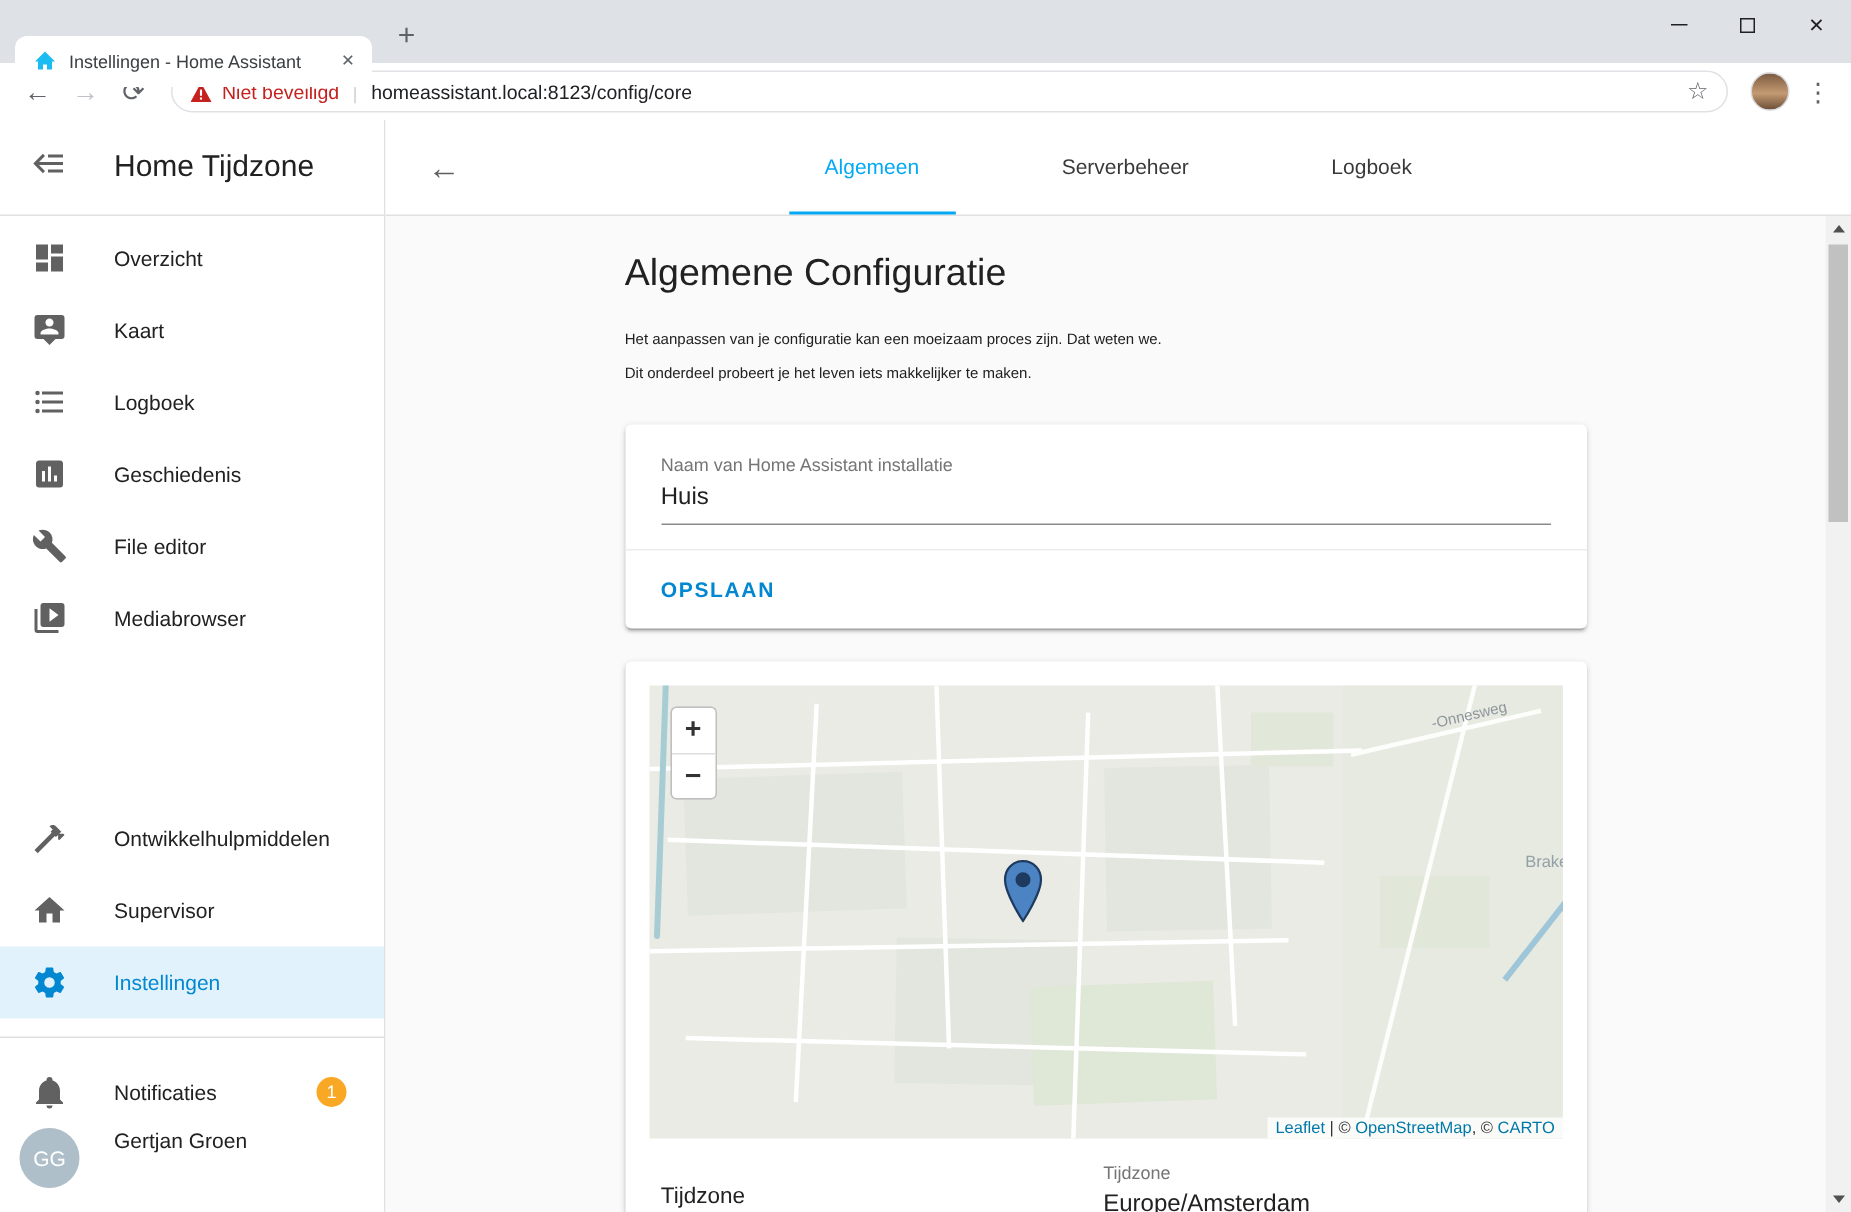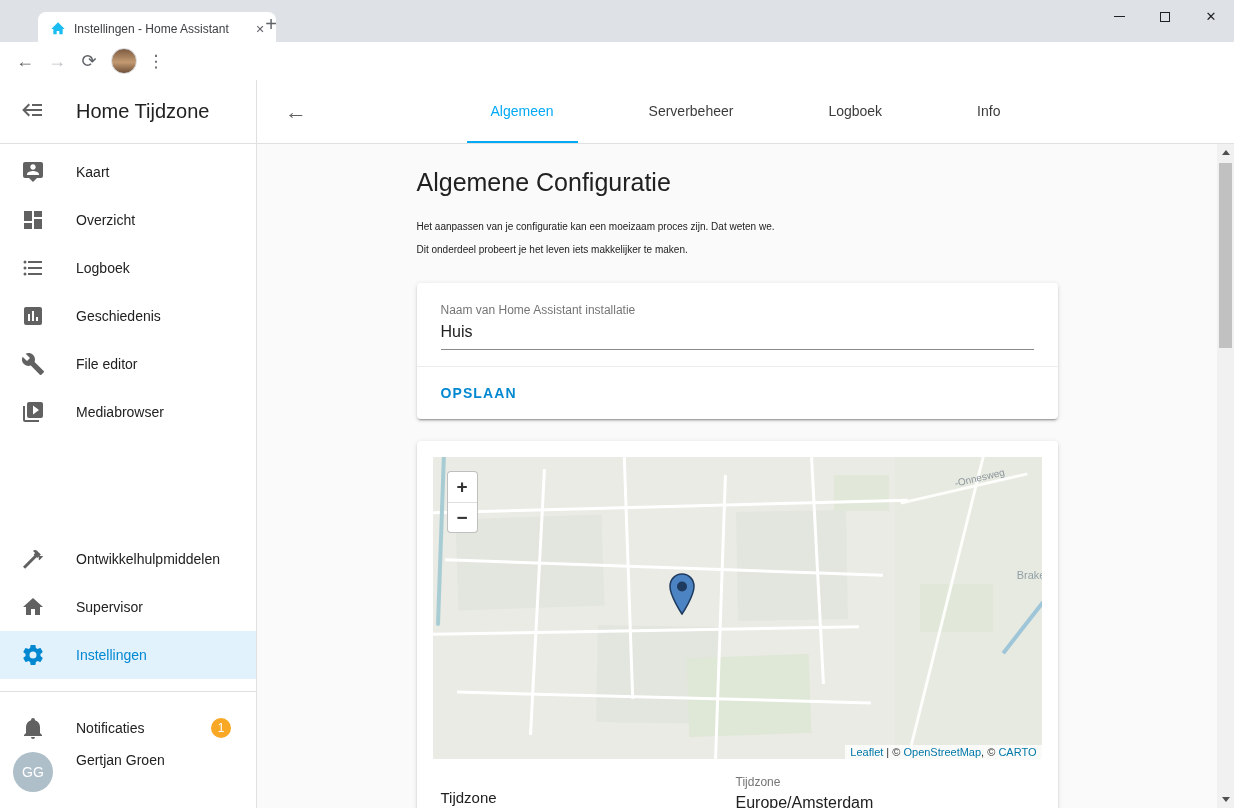--- a/index.html
+++ b/index.html
@@ -3,22 +3,22 @@
 <meta charset="utf-8">
 <style>
   * { box-sizing: border-box; margin: 0; padding: 0; }
   html,body { width:1234px; height:808px; }
   body { font-family:"Liberation Sans", sans-serif; overflow:hidden; background:#dee1e6; }
 
   .window { position:relative; width:1234px; height:808px; background:#dee1e6; overflow:hidden; }
 
   
   .tabstrip { height:42px; position:relative; background:#dee1e6; }
-  .btab { position:absolute; left:10px; top:12px; width:238px; height:34px; background:#fff;
-          border-radius:8px 8px 0 0; display:flex; align-items:center; gap:8px; padding:0 8px 0 12px;margin-left:28px; }
+  .btab { position:absolute; left:10px; top:24px; width:238px; height:34px; background:#fff;
+          border-radius:8px 8px 0 0; display:flex; align-items:center; gap:8px; padding:0 8px 0 12px; }
   .btab-title { font-size:12px; color:#3c4043; flex:1; white-space:nowrap; overflow:hidden; }
   .btab-close { color:#5f6368; font-size:11px; width:16px; height:16px; line-height:16px; text-align:center; border-radius:50%; cursor:pointer; }
   .favicon { width:16px; height:16px; flex:none; display:flex; }
   .new-tab { position:absolute; left:258px; top:12px; width:26px; height:26px; color:#5f6368;
              font-size:20px; line-height:24px; text-align:center; cursor:pointer; }
   .win-controls { position:absolute; right:0; top:0; display:flex; }
   .win-btn { width:46px; height:33px; display:flex; align-items:center; justify-content:center; color:#202124; cursor:pointer; }
   .min-glyph { display:inline-block; width:11px; height:1px; background:#202124; }
   .max-glyph { display:inline-block; width:10px; height:10px; border:1px solid #202124; }
   .close-glyph { font-size:13px; }
@@ -136,53 +136,66 @@
       <div class="win-btn">
           <span class="close-glyph">✕</span>
         </div>
     </div>
   </div>
 
   <div class="toolbar">
     <span class="nav-ic">←</span>
     <span class="nav-ic disabled">→</span>
     <span class="nav-ic">⟳</span>
+    <div class="omnibox">
+      <span class="warn-icon">
+        <svg width="14" height="13" viewBox="0 0 24 22">
+            <path fill="#c5221f" d="M12 0 L24 22 H0 Z"></path>
+            <rect x="10.8" y="8" width="2.4" height="7" fill="#fff"></rect>
+            <rect x="10.8" y="17" width="2.4" height="2.4" fill="#fff"></rect>
+          </svg>
+      </span>
+      <span class="warn-label">Niet beveiligd</span>
+      <span class="omni-sep">|</span>
+      <span class="omni-url">homeassistant.local:8123/config/core</span>
+      <span class="omni-star">☆</span>
+    </div>
     <span class="avatar-btn"></span>
     <span class="kebab">⋮</span>
   </div>
 
   <div class="app">
 
     <nav class="sidebar">
       <div class="sidebar-header">
         <span class="icon24">
           <svg class="mdi" width="24" height="24" viewBox="0 0 24 24">
               <path d="M5,13L9,17L7.6,18.42L1.18,12L7.6,5.58L9,7L5,11H21V13H5M21,6V8H11V6H21M21,16V18H11V16H21Z"></path>
             </svg>
         </span>
         <span class="sidebar-title">Home Tijdzone</span>
       </div>
       <div class="sidebar-list">
 
         <div class="side-item">
           <span class="icon24">
             <svg class="mdi" width="24" height="24" viewBox="0 0 24 24">
+                <path d="M13,3V9H21V3M3,13H11V3H3M13,21H21V11H13M3,21H11V15H3V21Z"></path>
+              </svg>
+          </span>
+          <span class="side-label">Overzicht</span>
+        </div>
+
+        <div class="side-item">
+          <span class="icon24">
+            <svg class="mdi" width="24" height="24" viewBox="0 0 24 24">
                 <path d="M20,2H4A2,2 0 0,0 2,4V16A2,2 0 0,0 4,18H8L12,22L16,18H20A2,2 0 0,0 22,16V4A2,2 0 0,0 20,2M12,4.3C13.5,4.3 14.7,5.52 14.7,7C14.7,8.5 13.5,9.71 12,9.71C10.5,9.71 9.29,8.5 9.29,7C9.29,5.52 10.5,4.3 12,4.3M18,15H6V14.1C6,12.1 10,11 12,11C14,11 18,12.1 18,14.1V15Z"></path>
               </svg>
           </span>
           <span class="side-label">Kaart</span>
-        </div>
-
-        <div class="side-item">
-          <span class="icon24">
-            <svg class="mdi" width="24" height="24" viewBox="0 0 24 24">
-                <path d="M13,3V9H21V3M3,13H11V3H3M13,21H21V11H13M3,21H11V15H3V21Z"></path>
-              </svg>
-          </span>
-          <span class="side-label">Overzicht</span>
         </div>
 
         <div class="side-item">
           <span class="icon24">
             <svg class="mdi" width="24" height="24" viewBox="0 0 24 24">
                 <path d="M7,5H21V7H7V5M7,13V11H21V13H7M4,4.5A1.5,1.5 0 0,1 5.5,6A1.5,1.5 0 0,1 4,7.5A1.5,1.5 0 0,1 2.5,6A1.5,1.5 0 0,1 4,4.5M4,10.5A1.5,1.5 0 0,1 5.5,12A1.5,1.5 0 0,1 4,13.5A1.5,1.5 0 0,1 2.5,12A1.5,1.5 0 0,1 4,10.5M7,19V17H21V19H7M4,16.5A1.5,1.5 0 0,1 5.5,18A1.5,1.5 0 0,1 4,19.5A1.5,1.5 0 0,1 2.5,18A1.5,1.5 0 0,1 4,16.5Z"></path>
               </svg>
           </span>
           <span class="side-label">Logboek</span>
         </div>
@@ -264,21 +277,20 @@
     </nav>
 
     <div class="main">
 
       <div class="appbar">
         <span class="appbar-back">←</span>
         <div class="tabs">
           <div class="tab-item active">Algemeen</div>
           <div class="tab-item">Serverbeheer</div>
           <div class="tab-item">Logboek</div>
-          <div class="tab-item">Info</div>
         </div>
       </div>
 
       <div class="scroll-area">
         <div class="page">
 
           <h1 class="page-title">Algemene Configuratie</h1>
 
           <div class="intro">
             <p>Het aanpassen van je configuratie kan een moeizaam proces zijn. Dat weten we.</p>

